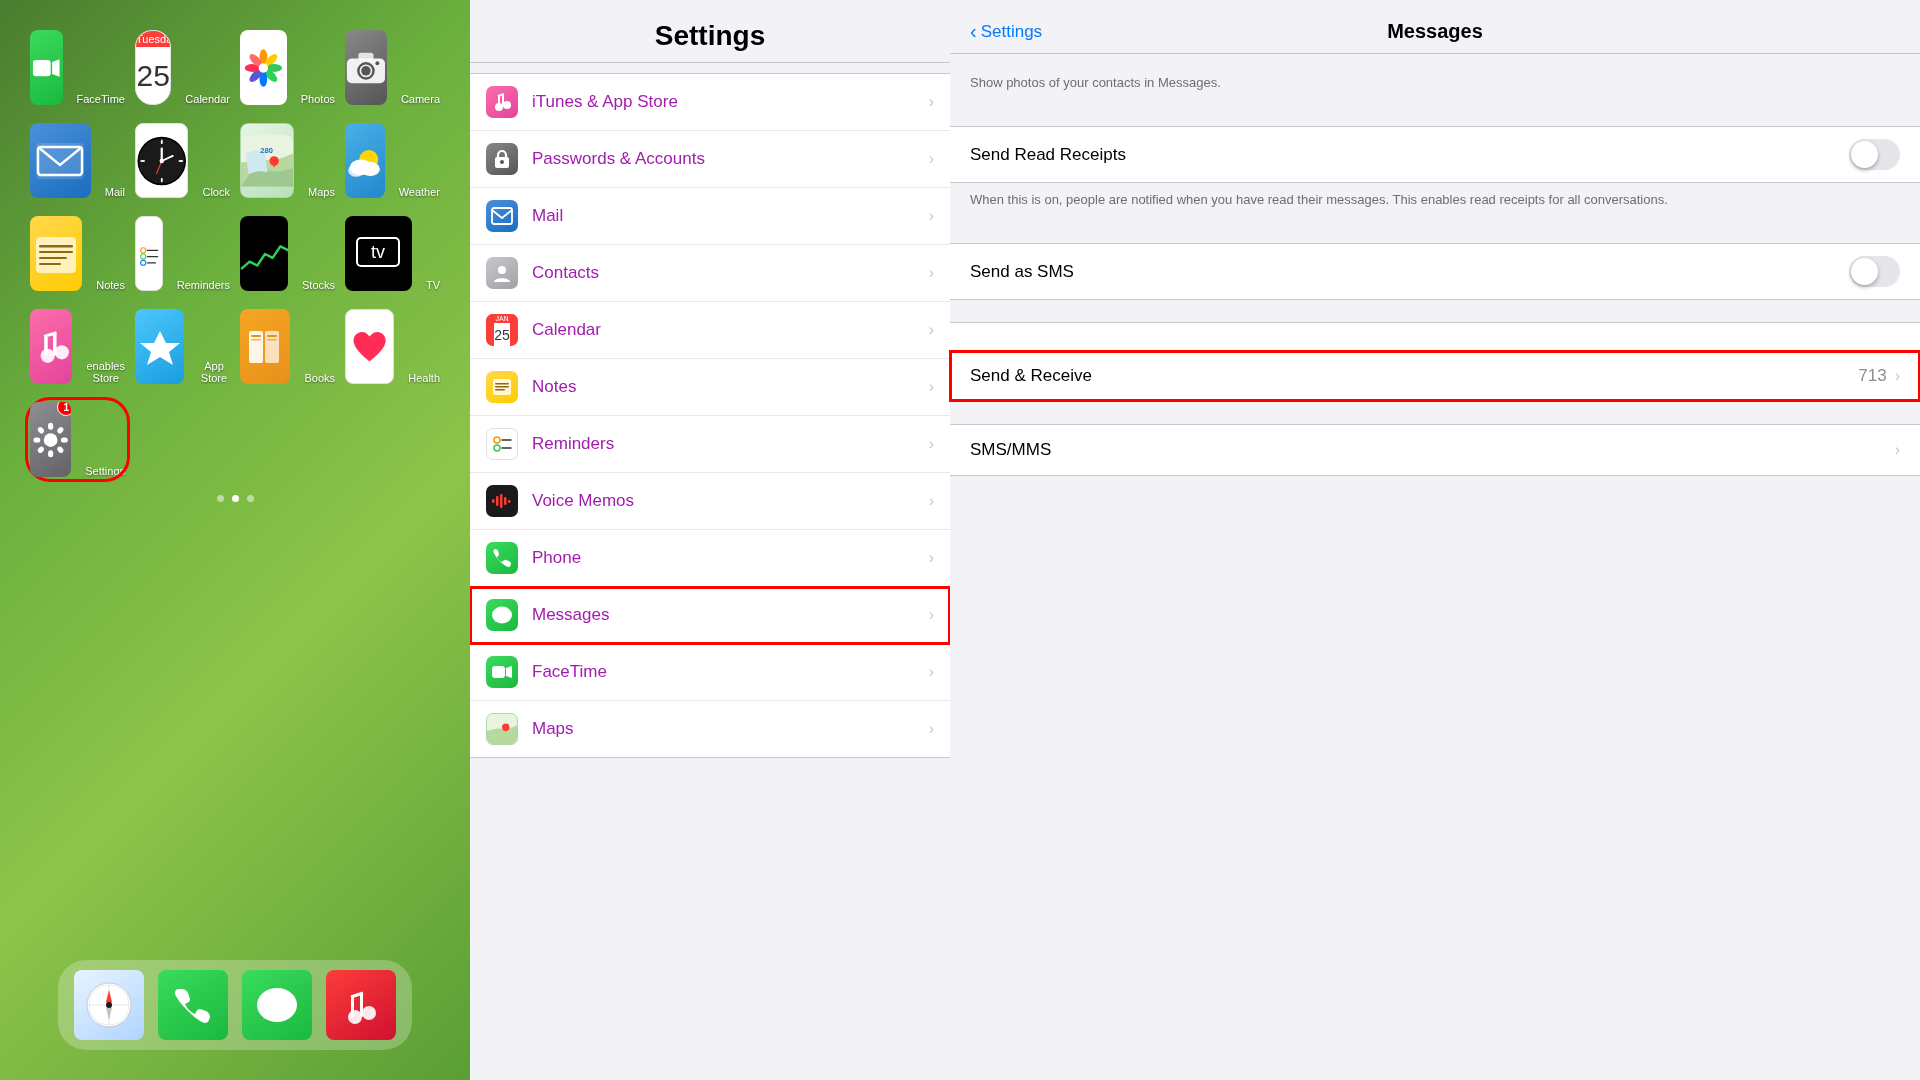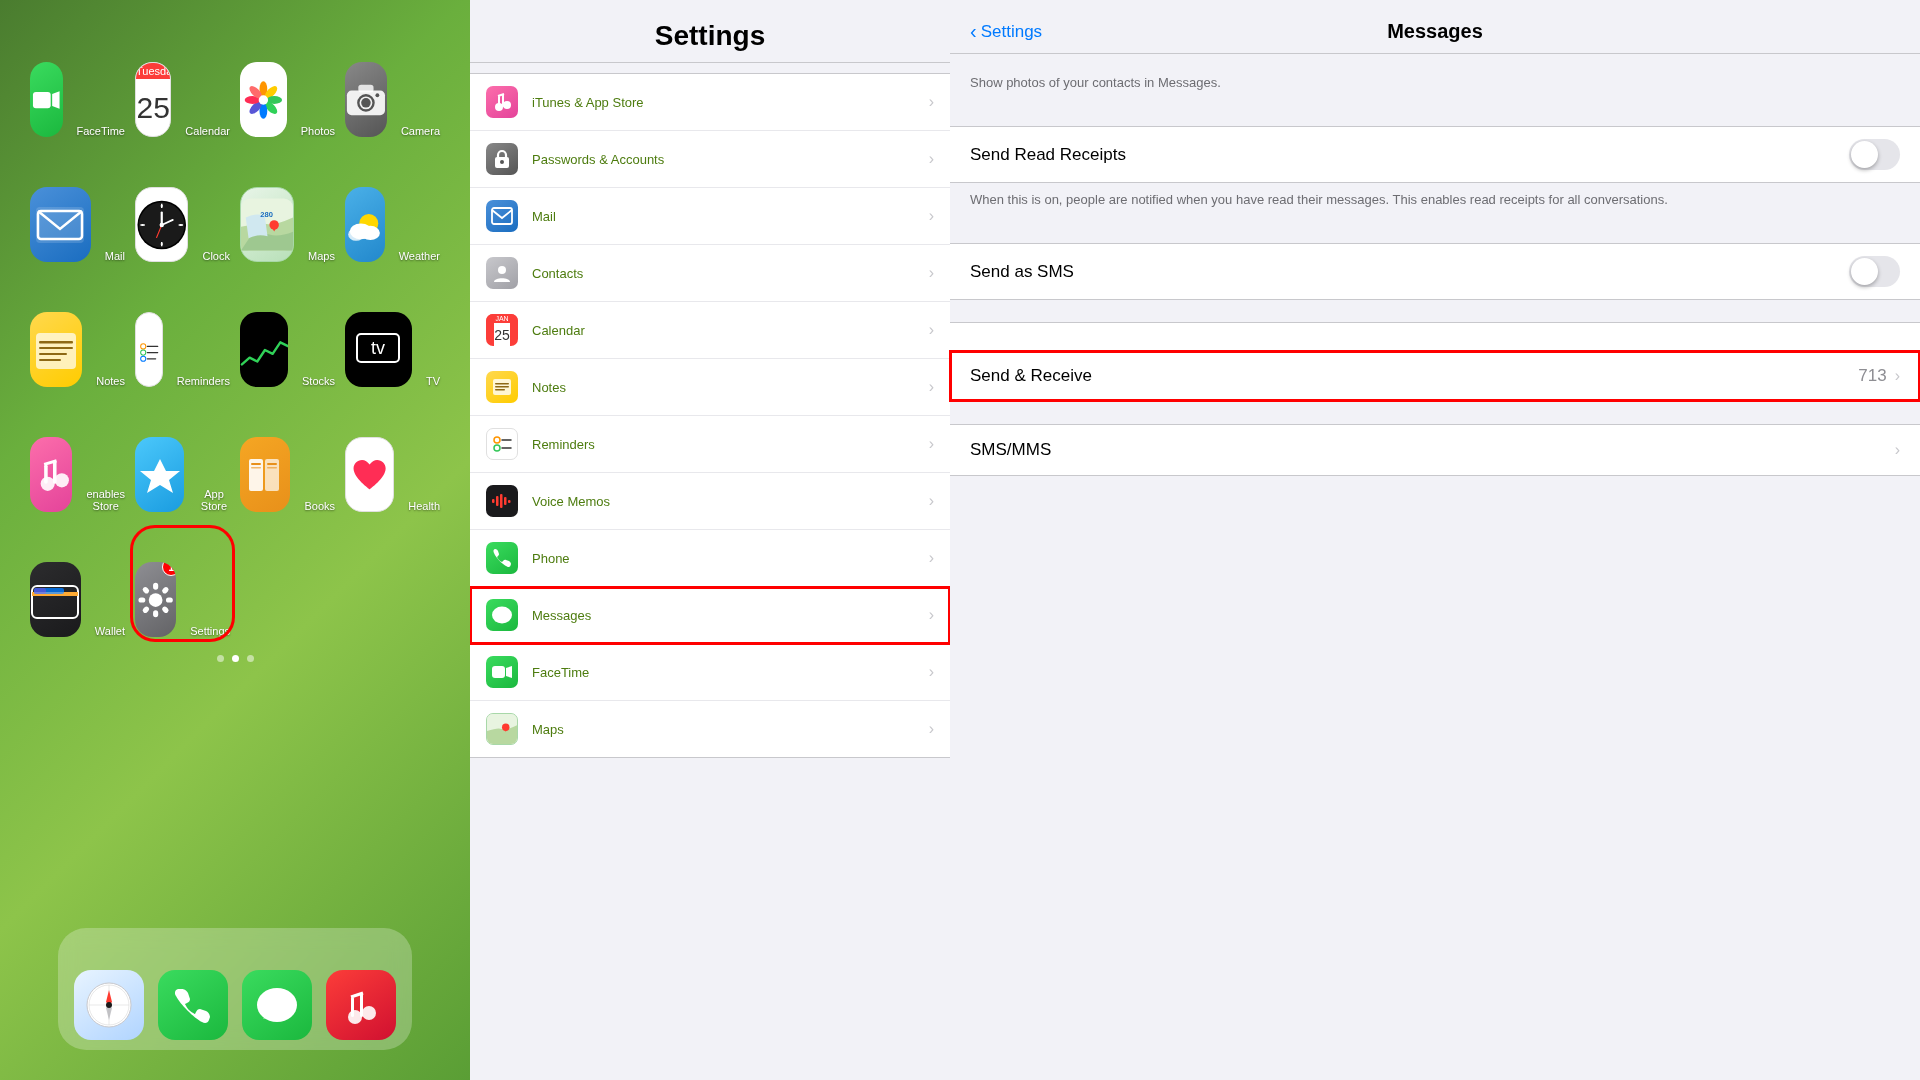--- a/index.html
+++ b/index.html
@@ -33,28 +33,27 @@
     .app-icon {
       display: flex;
       align-items: flex-end;
       gap: 14px;
       cursor: pointer;
     }
 
     .app-icon-img {
       width: 75px;
       height: 75px;
-      border-radius: 17px;
+      border-radius: 8px;
       display: flex;
       align-items: center;
       justify-content: center;
       font-size: 36px;
       position: relative;
       overflow: hidden;
-      margin-top: 32px;
     }
 
     .app-label {
       color: white;
       font-size: 11px;
       text-align: center;
       text-shadow: 0 1px 2px rgba(0,0,0,0.5);
       font-weight: 400;
     }
 
@@ -229,22 +228,22 @@
     .icon-contacts { background: linear-gradient(145deg, #c8c8cc, #a0a0a6); }
     .icon-calendar { background: #fc3d39; }
     .icon-notes { background: linear-gradient(145deg, #ffd84d, #ffcc00); }
     .icon-voicememos { background: #1a1a1c; }
     .icon-phone { background: linear-gradient(145deg, #3adb5e, #1bb83e); }
     .icon-messages { background: linear-gradient(145deg, #3adb5e, #1bb83e); }
     .icon-facetime { background: linear-gradient(145deg, #3adb5e, #1bb83e); }
 
     .settings-item-label {
       flex: 1;
-      font-size: 13px;
-      color: #4d7c0f;
+      font-size: 17px;
+      color: #a21caf;
     }
 
     .chevron {
       color: #c8c8cc;
       font-size: 16px;
     }
 
     
     #messages-panel {
       flex: 1;
@@ -572,32 +571,20 @@
     <div class="app-icon">
       <div class="app-icon-img bg-health">
         <svg width="50" height="50" viewBox="0 0 50 50">
           <path d="M25 40 C25 40 8 28 8 18 C8 13 12 9 17 9 C20 9 23 11 25 14 C27 11 30 9 33 9 C38 9 42 13 42 18 C42 28 25 40 25 40Z" fill="#ff2d55"></path>
         </svg>
       </div>
       <span class="app-label">Health</span>
     </div>
 
 
-    <div class="app-icon">
-      <div class="app-icon-img bg-wallet">
-        <svg width="50" height="44" viewBox="0 0 50 44">
-          <rect x="2" y="8" width="46" height="32" rx="5" fill="none" stroke="white" stroke-width="2"></rect>
-          <rect x="2" y="14" width="46" height="4" fill="#ff9500"></rect>
-          <rect x="4" y="10" width="30" height="6" rx="2" fill="#007aff" opacity="0.8"></rect>
-          <rect x="4" y="10" width="12" height="6" rx="2" fill="#5856d6" opacity="0.8"></rect>
-          <rect x="2" y="14" width="46" height="4" fill="white" opacity="0.2"></rect>
-        </svg>
-      </div>
-      <span class="app-label">Wallet</span>
-    </div>
 
     <div class="app-icon settings-highlighted">
       <div class="app-icon-img bg-settings" style="position:relative;">
         <svg width="48" height="48" viewBox="0 0 48 48">
           <circle cx="24" cy="24" r="8" fill="white"></circle>
           <g fill="white">
             <rect x="21" y="4" width="6" height="8" rx="3" transform="rotate(0,24,24)"></rect>
             <rect x="21" y="4" width="6" height="8" rx="3" transform="rotate(45,24,24)"></rect>
             <rect x="21" y="4" width="6" height="8" rx="3" transform="rotate(90,24,24)"></rect>
             <rect x="21" y="4" width="6" height="8" rx="3" transform="rotate(135,24,24)"></rect>

